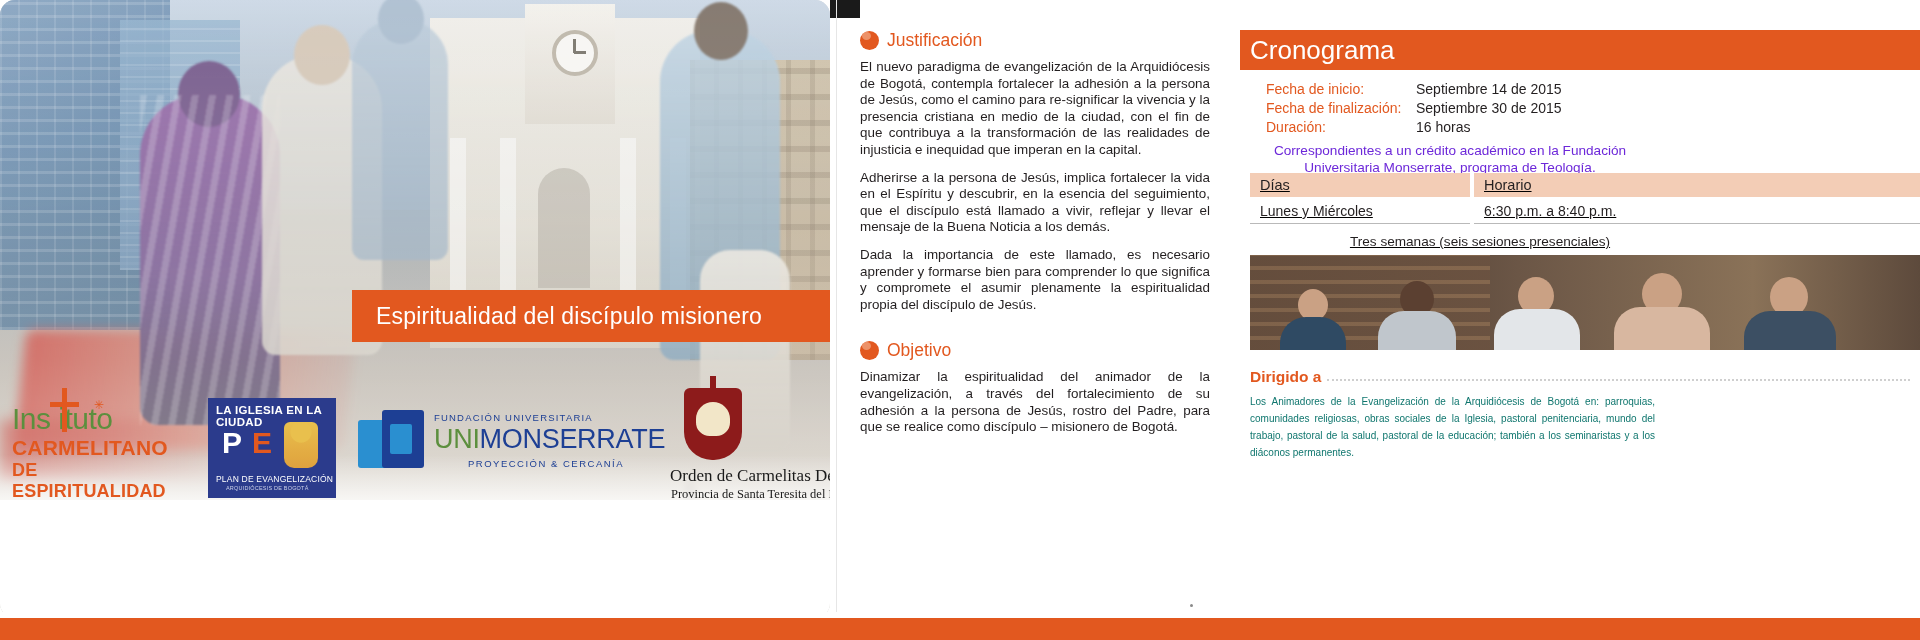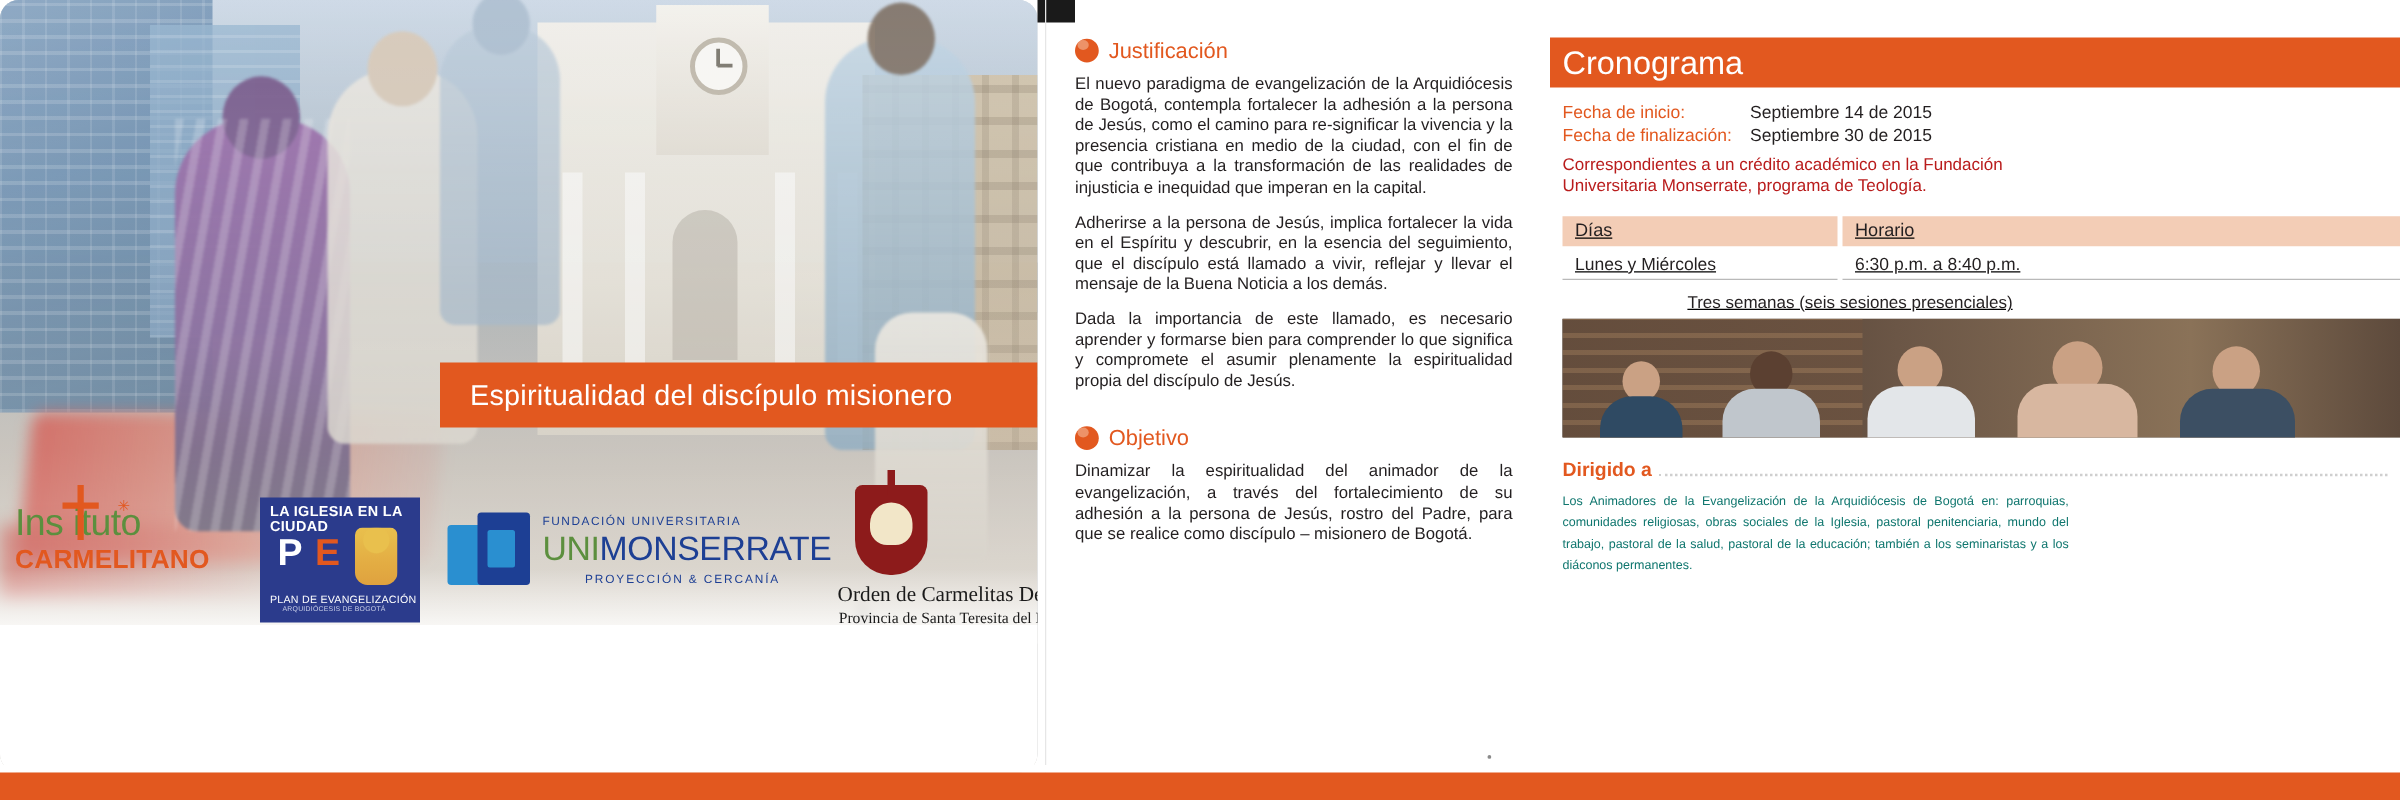--- a/index.html
+++ b/index.html
@@ -159,24 +159,24 @@
   .dot::after{content:"";position:absolute;left:2px;top:1px;width:9px;height:8px;border-radius:50%;background:#f0a581;opacity:.75;}
   .sect-title{color:#e2581f;font-size:17.5px;}
   .para{font-size:13.4px;line-height:16.6px;color:#231f20;text-align:justify;margin:0 0 11px 0;}
   .gap{height:16px;}
 
   
   .right{position:absolute;left:1240px;top:0px;width:680px;height:618px;background:#ffffff;}
   .crono-bar{position:absolute;left:0px;top:30px;width:680px;height:40px;background:#e2581f;}
   .crono-bar .t{color:#fff;font-size:26px;position:absolute;left:10px;top:5px;}
   .info{position:absolute;left:10px;top:80px;width:660px;}
-  .info-row{display:flex;font-size:14px;line-height:19px;}
+  .info-row{display:flex;font-size:14px;line-height:19px;margin-left:16px;}
   .info-lab{color:#e2581f;width:150px;flex:0 0 150px;}
   .info-val{color:#231f20;}
-  .note{font-size:13.6px;line-height:16.5px;color:#b91c1c;margin-top:6px;width:400px;}
+  .note{font-size:13.6px;line-height:16.5px;color:#6d28d9;margin-top:6px;width:400px;text-align:center;}
 
   .tbl{position:absolute;left:10px;top:173px;width:660px;text-decoration:underline;}
   .tbl-head{display:flex;gap:4px;}
   .th{background:#f3cdb6;color:#231f20;font-size:14.5px;padding:4px 10px;}
   .th1{width:200px;flex:0 0 200px;}
   .th2{width:452px;flex:0 0 452px;}
   .tbl-row{display:flex;gap:4px;margin-top:2px;}
   .td{font-size:14px;color:#231f20;padding:4px 10px;border-bottom:1px solid #b9b9b9;}
   .td1{width:200px;flex:0 0 200px;}
   .td2{width:452px;flex:0 0 452px;}
@@ -263,20 +263,21 @@
     </div>
 
     <div class="logos">
 
       <div class="logo-ice">
         <div class="ice-word">Ins ituto</div>
         <div class="ice-cross"></div>
         <div class="ice-cross2"></div>
         <div class="ice-star">✳</div>
         <div class="ice-l2">CARMELITANO</div>
+        <div class="ice-l3">DE ESPIRITUALIDAD</div>
       </div>
 
       <div class="logo-plan">
         <div class="pl1">LA IGLESIA EN LA CIUDAD</div>
         <div class="pbox">
           <div class="pP">P</div>
           <div class="pE">E</div>
           <div class="pfig"></div>
         </div>
         <div class="pl2">PLAN DE EVANGELIZACIÓN</div>
@@ -332,20 +333,24 @@
     </div>
 
     <div class="info">
       <div class="info-row">
         <div class="info-lab">Fecha de inicio:</div>
         <div class="info-val">Septiembre 14 de 2015</div>
       </div>
       <div class="info-row">
         <div class="info-lab">Fecha de finalización:</div>
         <div class="info-val">Septiembre 30 de 2015</div>
+      </div>
+      <div class="info-row">
+        <div class="info-lab">Duración:</div>
+        <div class="info-val">16 horas</div>
       </div>
       <div class="note">Correspondientes a un crédito académico en la Fundación Universitaria Monserrate, programa de Teología.</div>
     </div>
 
     <div class="tbl">
       <div class="tbl-head">
         <div class="th th1">Días</div>
         <div class="th th2">Horario</div>
       </div>
       <div class="tbl-row">

